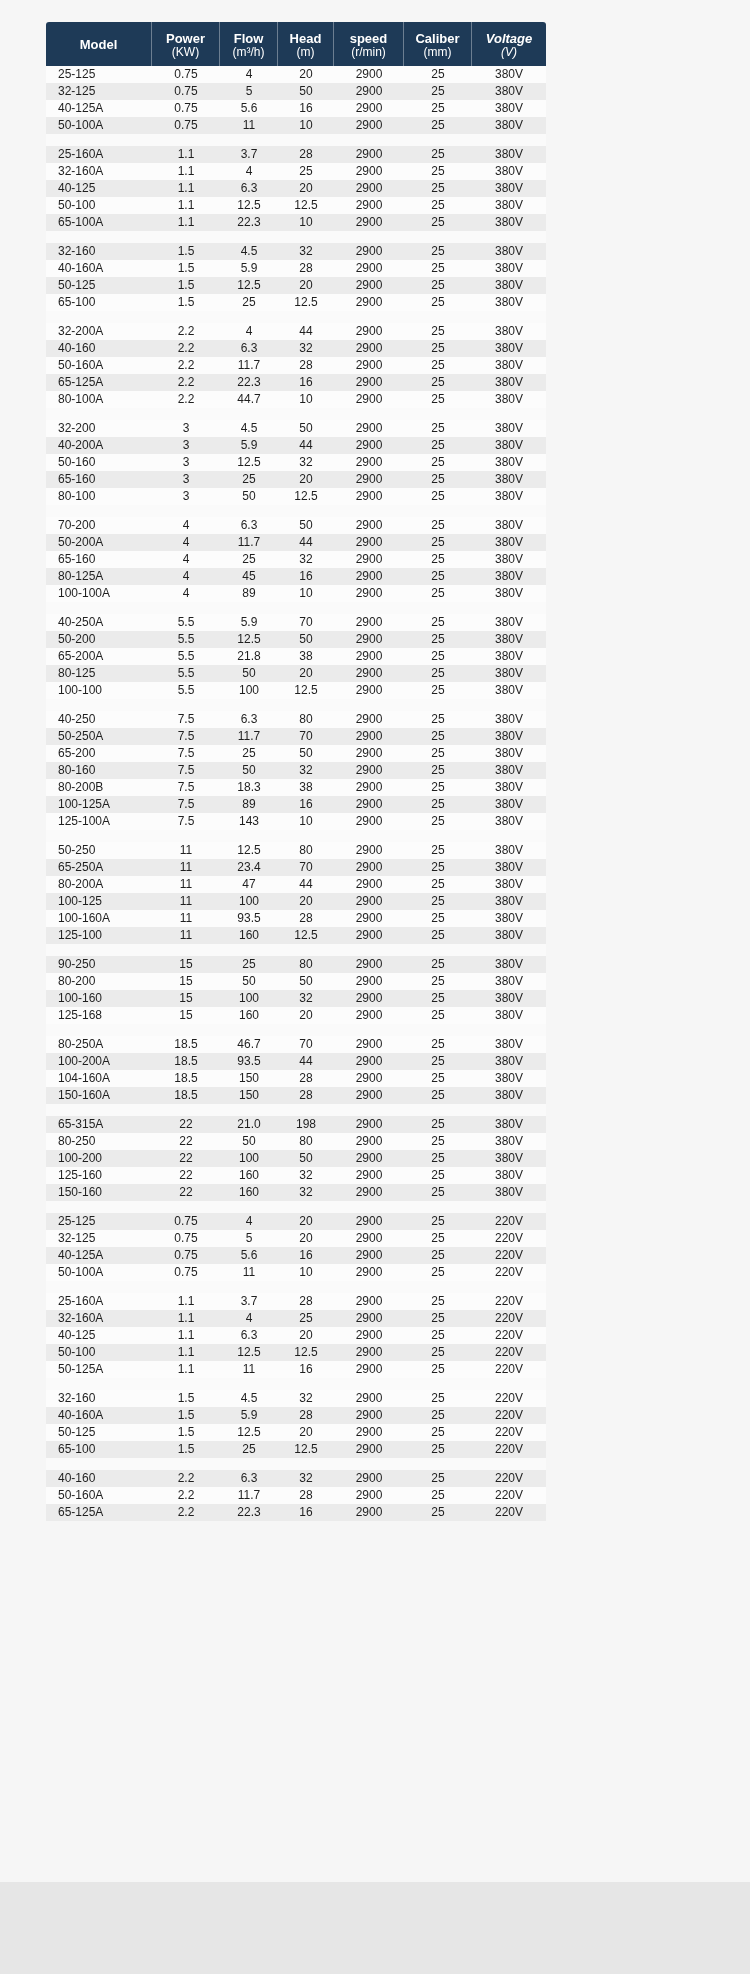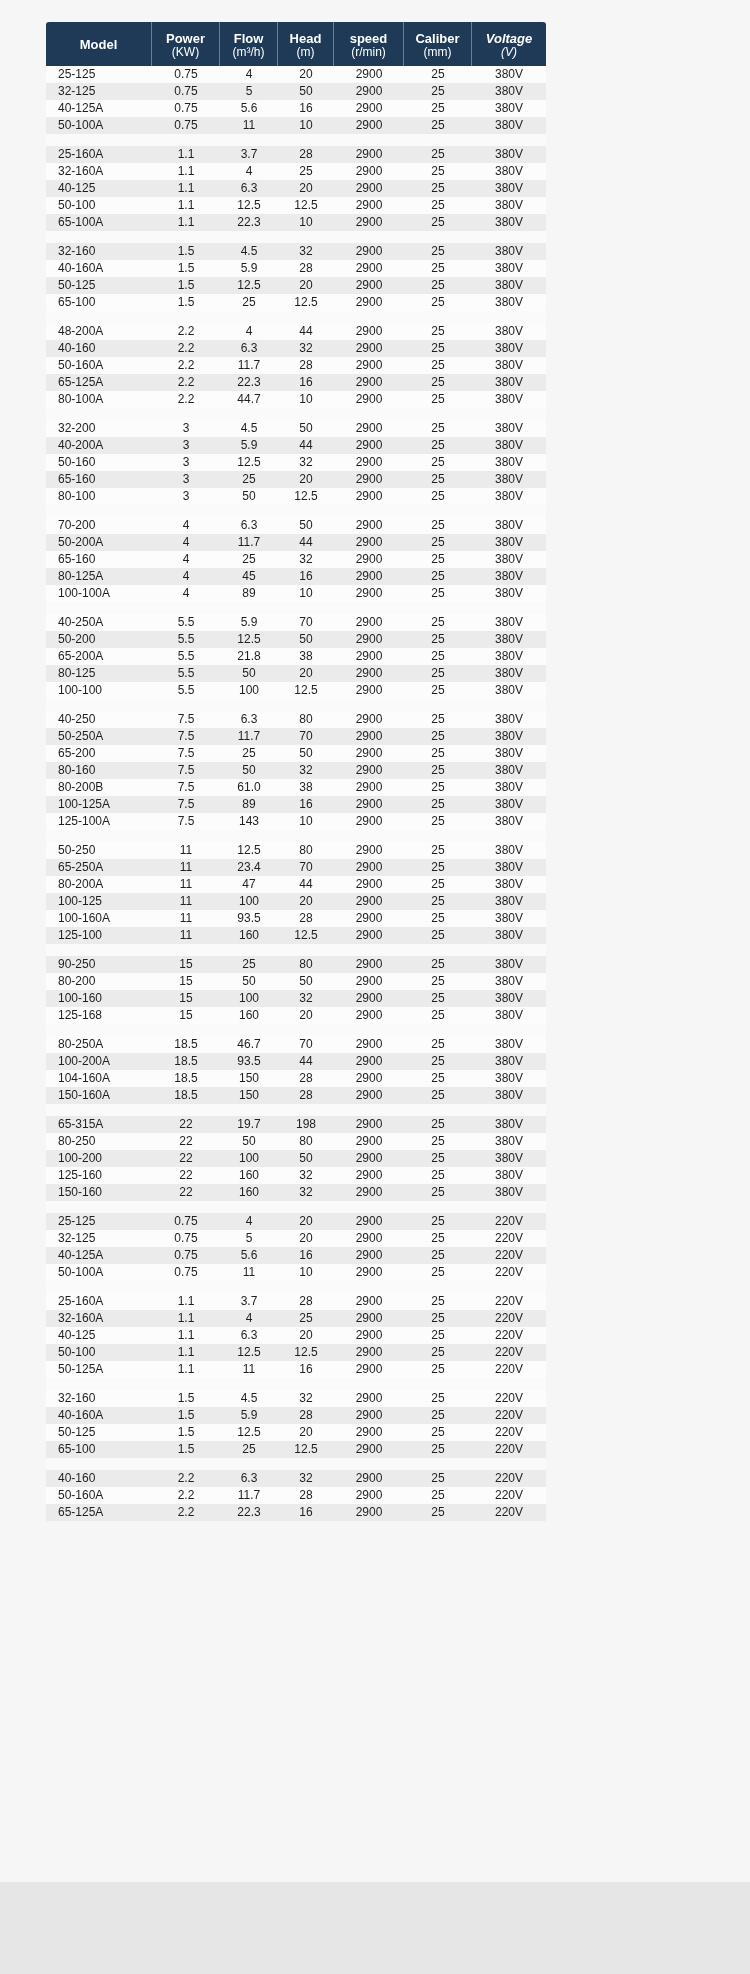--- a/index.html
+++ b/index.html
@@ -216,21 +216,21 @@
           <div class="td col-0">65-100</div>
           <div class="td col-1">1.5</div>
           <div class="td col-2">25</div>
           <div class="td col-3">12.5</div>
           <div class="td col-4">2900</div>
           <div class="td col-5">25</div>
           <div class="td col-6">380V</div>
         </div>
         <div class="tr spacer"></div>
         <div class="tr even">
-          <div class="td col-0">48-200A</div>
+          <div class="td col-0">32-200A</div>
           <div class="td col-1">2.2</div>
           <div class="td col-2">4</div>
           <div class="td col-3">44</div>
           <div class="td col-4">2900</div>
           <div class="td col-5">25</div>
           <div class="td col-6">380V</div>
         </div>
         <div class="tr odd">
           <div class="td col-0">40-160</div>
           <div class="td col-1">2.2</div>
@@ -438,21 +438,21 @@
           <div class="td col-1">7.5</div>
           <div class="td col-2">50</div>
           <div class="td col-3">32</div>
           <div class="td col-4">2900</div>
           <div class="td col-5">25</div>
           <div class="td col-6">380V</div>
         </div>
         <div class="tr even">
           <div class="td col-0">80-200B</div>
           <div class="td col-1">7.5</div>
-          <div class="td col-2">61.0</div>
+          <div class="td col-2">18.3</div>
           <div class="td col-3">38</div>
           <div class="td col-4">2900</div>
           <div class="td col-5">25</div>
           <div class="td col-6">380V</div>
         </div>
         <div class="tr odd">
           <div class="td col-0">100-125A</div>
           <div class="td col-1">7.5</div>
           <div class="td col-2">89</div>
           <div class="td col-3">16</div>
@@ -595,21 +595,21 @@
           <div class="td col-2">150</div>
           <div class="td col-3">28</div>
           <div class="td col-4">2900</div>
           <div class="td col-5">25</div>
           <div class="td col-6">380V</div>
         </div>
         <div class="tr spacer"></div>
         <div class="tr odd">
           <div class="td col-0">65-315A</div>
           <div class="td col-1">22</div>
-          <div class="td col-2">19.7</div>
+          <div class="td col-2">21.0</div>
           <div class="td col-3">198</div>
           <div class="td col-4">2900</div>
           <div class="td col-5">25</div>
           <div class="td col-6">380V</div>
         </div>
         <div class="tr even">
           <div class="td col-0">80-250</div>
           <div class="td col-1">22</div>
           <div class="td col-2">50</div>
           <div class="td col-3">80</div>

